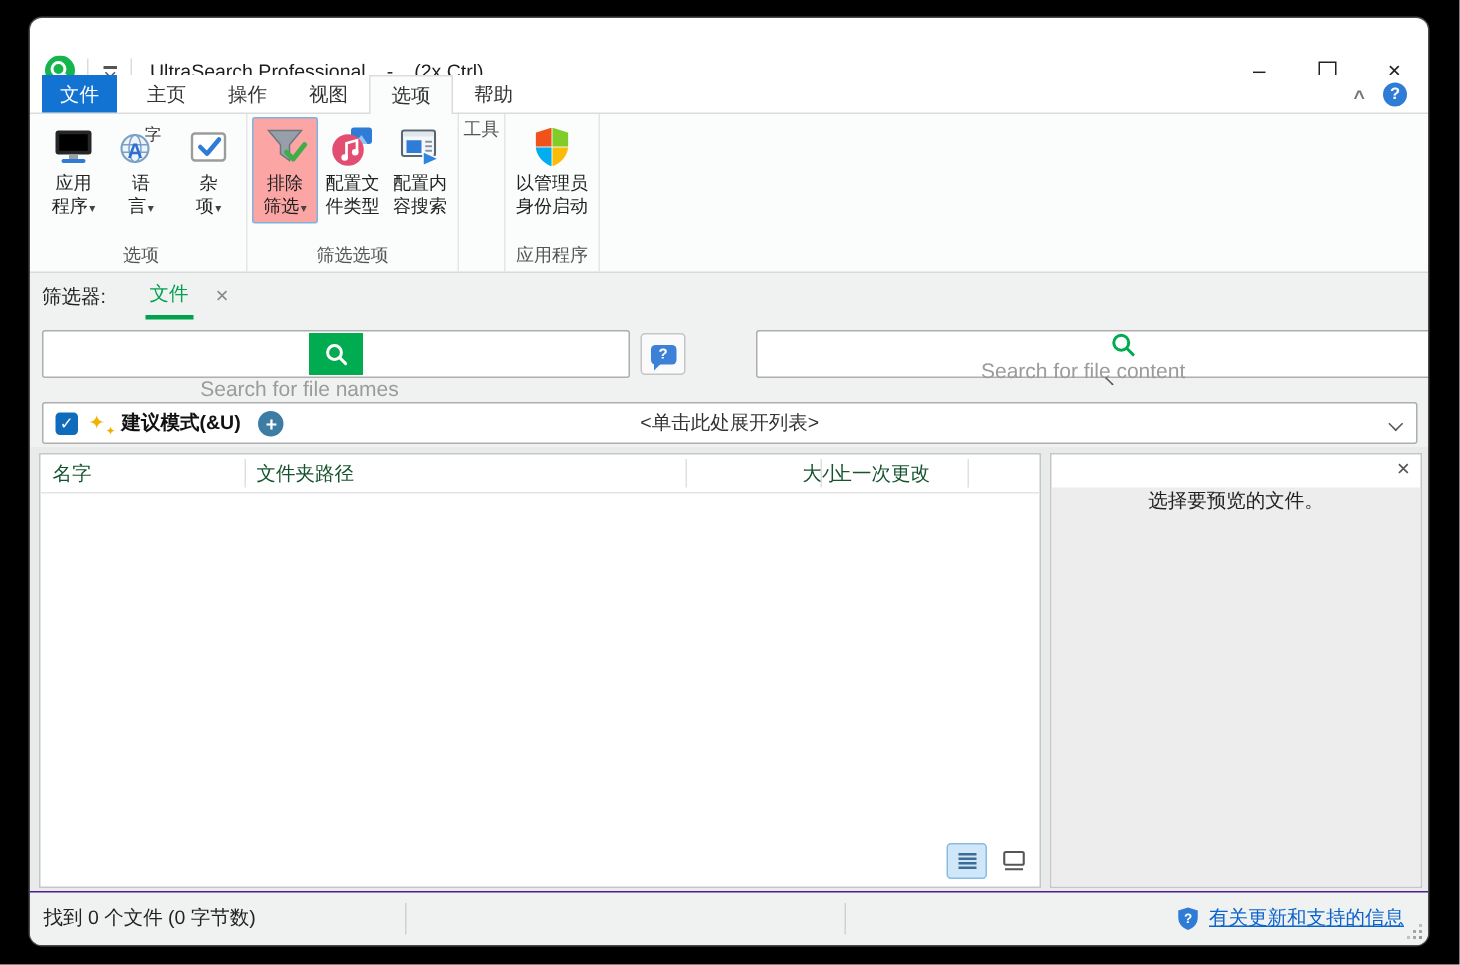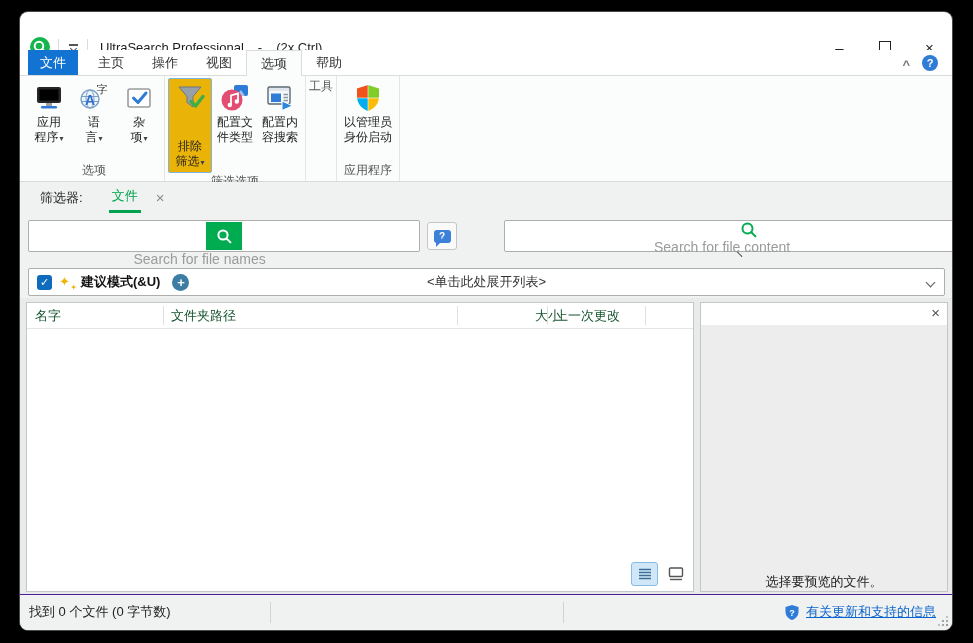--- a/index.html
+++ b/index.html
@@ -26,28 +26,28 @@
   .tab.file{background:#1273d2;color:#fff;margin-right:6px;padding:0 12px;}
   .tab.active{background:#fbfcfc;border:1px solid #dcdcdc;border-bottom:none;margin-bottom:-1px;position:relative;z-index:2;}
   .tab-right{margin-left:auto;display:flex;align-items:center;gap:12px;padding-right:14px;}
   .collapse{color:#777;font-size:13px;font-weight:bold;transform:translateY(2px);}
   .helpcircle{width:16px;height:16px;border-radius:50%;background:#2f7cd6;color:#fff;font-size:11px;font-weight:bold;display:flex;align-items:center;justify-content:center;}
   
   .ribbon{position:absolute;top:64px;left:0;right:0;height:106px;background:#fbfcfc;border-bottom:1px solid #d9d9d9;display:flex;padding-left:4px;box-sizing:border-box;}
   .rgroup{display:flex;flex-direction:column;border-right:1px solid #e5e5e5;padding:2px 3px 0;}
   .rbuttons{flex:1;display:flex;align-items:flex-start;gap:1px;}
   .rbtn{min-width:36px;padding:3px 3px 2px;display:flex;flex-direction:column;align-items:center;border:1px solid transparent;border-radius:2px;}
-  .rbtn.selected{background:#eab308;border-color:#7fb3dd;gap:24px;}
+  .rbtn.selected{background:#fca5a5;border-color:#7fb3dd;}
   .rbtn .ricon{width:32px;height:32px;margin-bottom:1px;}
   .rlbl{text-align:center;font-size:12px;line-height:15px;color:#222;white-space:nowrap;}
   .dd{font-size:8px;color:#444;margin-left:1px;}
   .rgroup-label{height:19px;text-align:center;font-size:12px;color:#555;}
   
   .midbg{position:absolute;top:170px;left:0;right:0;height:116px;background:#f0f1f1;}
-  .filterrow{height:31px;display:flex;align-items:center;padding-left:20px;font-size:13px;color:#222;}
+  .filterrow{height:31px;display:flex;align-items:center;padding-left:8px;font-size:13px;color:#222;}
   .filter-tab{color:#00a34d;margin-left:26px;height:100%;display:flex;align-items:center;border-bottom:3px solid #00a34d;box-sizing:border-box;padding:0 3px;}
   .filter-close{color:#8a8a8a;font-size:15px;margin-left:15px;}
   .searchbox{position:absolute;background:#fff;border:1px solid #aeaeae;border-radius:2px;display:flex;align-items:center;box-sizing:border-box;flex-direction:column;}
   .sb1{left:8px;top:38px;width:392px;height:32px;}
   .sb2{left:444px;top:38px;width:481px;height:32px;margin-left:40px;}
   .greenbtn{width:36px;height:28px;margin:1px;background:#00ac4f;display:flex;align-items:center;justify-content:center;flex:0 0 auto;}
   .sinput{flex:1;border:none;outline:none;font-size:14px;color:#444;padding:0 8px;min-width:0;background:transparent;font-family:"Liberation Sans",sans-serif;}
   .sinput::placeholder{color:#9b9b9b;}
   .star{font-size:16px;color:#777;margin-right:9px;}
   .sb-chev{margin-right:10px;transform:rotate(45deg) translate(-1px,-1px);}
@@ -70,21 +70,21 @@
   .panel{position:absolute;top:4px;bottom:2px;background:#fff;border:1px solid #c3c7c9;box-sizing:border-box;}
   .listpanel{left:6px;width:668px;}
   .lheader{position:relative;height:25px;border-bottom:1px solid #e4e4e4;font-size:13px;color:#14532d;}
   .hcell{position:absolute;top:0;height:25px;display:flex;align-items:center;}
   .hsep{position:absolute;top:3px;bottom:3px;width:1px;background:#e0e0e0;}
   .viewtoggles{position:absolute;right:4px;bottom:5px;display:flex;gap:4px;}
   .vbtn{width:25px;height:22px;border:1px solid transparent;border-radius:3px;display:flex;align-items:center;justify-content:center;}
   .vbtn.sel{background:#cfe7f8;border-color:#88bce4;}
   .previewpanel{left:680px;width:248px;}
   .pv-close{position:absolute;top:1px;right:7px;font-size:15px;color:#555;z-index:2;}
-  .pv-body{position:absolute;top:22px;left:0;right:0;bottom:0;background:#ededed;display:flex;align-items:flex-end;justify-content:center;font-size:13px;color:#222;}
+  .pv-body{position:absolute;top:22px;left:0;right:0;bottom:0;background:#ededed;display:flex;align-items:flex-start;justify-content:center;font-size:13px;color:#222;}
   
   .statusbar{position:absolute;top:582px;left:0;right:0;height:36px;background:#f0f1f1;border-top:1px solid #4c1d95;box-sizing:border-box;font-size:13px;color:#222;}
   .st-left{position:absolute;left:9px;top:0;line-height:34px;}
   .st-sep{position:absolute;top:7px;bottom:7px;width:1px;background:#d2d2d2;}
   .st-right{position:absolute;right:16px;top:0;height:34px;display:flex;align-items:center;gap:6px;}
   .st-link{color:#0a64cd;text-decoration:underline;}
   .grip{position:absolute;right:4px;bottom:4px;width:10px;height:10px;}
   .grip::after{content:"";position:absolute;right:0;bottom:0;width:2px;height:2px;background:#9a9a9a;
       box-shadow:-4px 0 0 #a5a5a5,0 -4px 0 #a5a5a5,-8px 0 0 #c0c0c0,0 -8px 0 #c0c0c0,-4px -4px 0 #a5a5a5;}
 </style>

